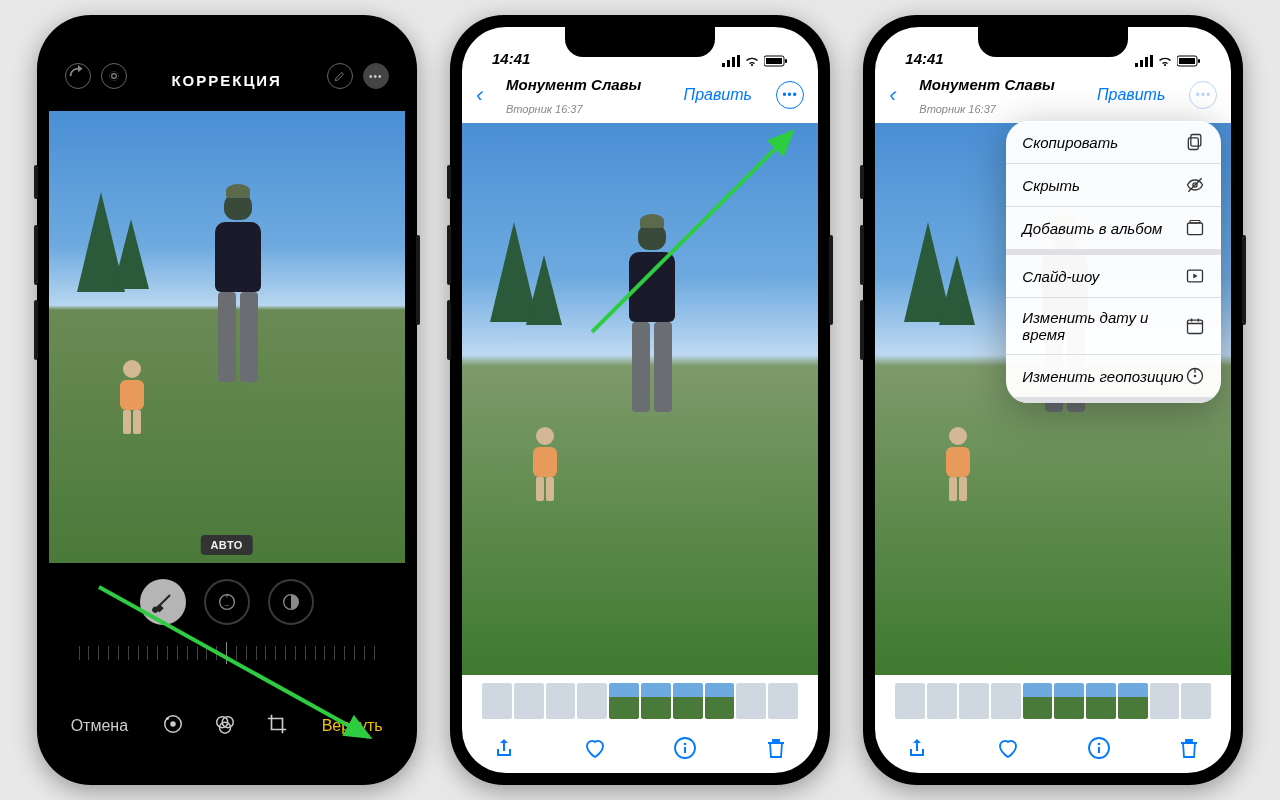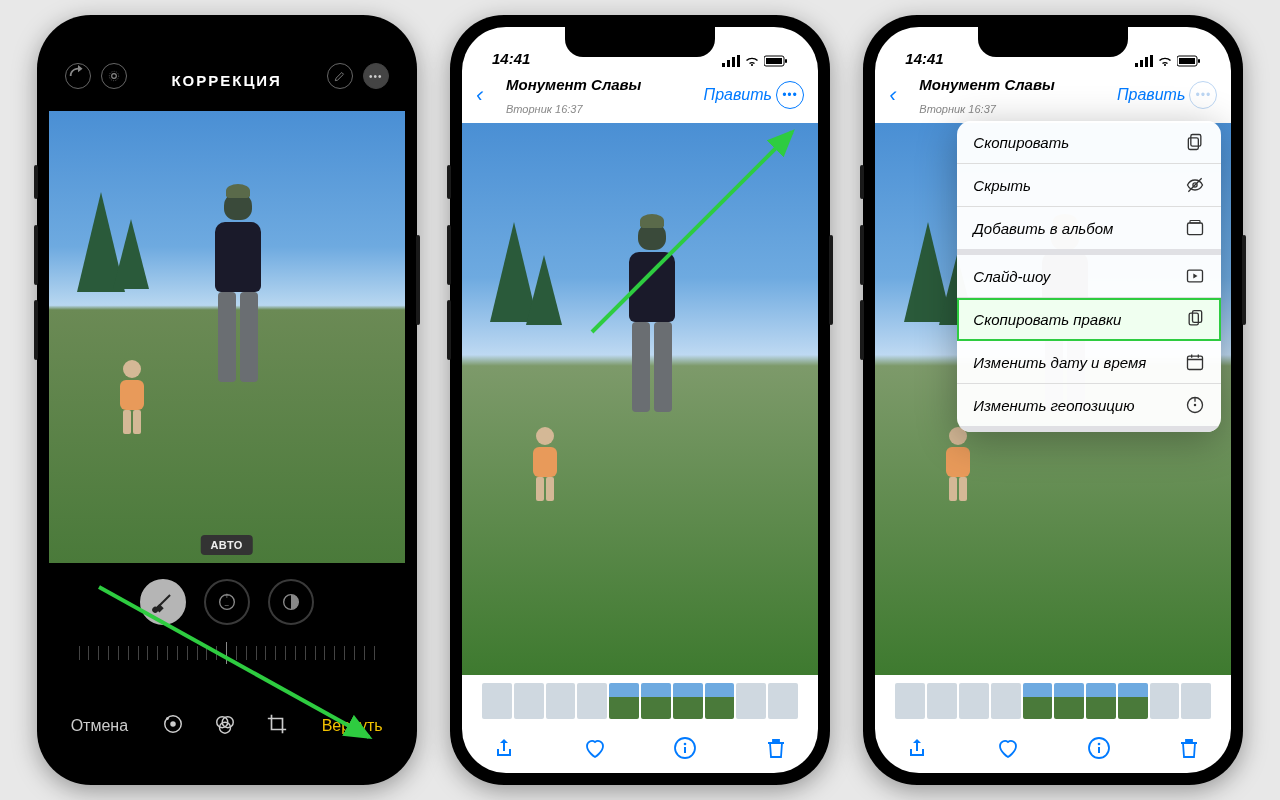--- a/index.html
+++ b/index.html
@@ -39,21 +39,21 @@
 
   
   .light .screen { background:#fff; color:#000; display:flex; flex-direction:column;font-style:italic; }
   .status { height:44px; display:flex; align-items:flex-end; justify-content:space-between; padding:0 30px 4px; font-size:15px; font-weight:600; }
   .sicons { display:flex; gap:4px; align-items:center; }
   .navbar { height:48px; display:flex; align-items:center; padding:0 14px; gap:8px; }
   .back { color:#007aff; font-size:22px; width:22px; }
   .navtitle { flex:1; text-align:left; }
   .navtitle .t1 { font-size:15px; font-weight:600; }
   .navtitle .t2 { font-size:11px; color:#888; margin-top:10px; }
-  .navright { display:flex; align-items:center; gap:4px; }
+  .navright { display:flex; align-items:center; gap:24px; }
   .edit-link { color:#007aff; font-size:16px; }
   .more-btn { width:28px; height:28px; border:1.6px solid #007aff; border-radius:50%; display:flex; align-items:center; justify-content:center; color:#007aff; font-size:12px; letter-spacing:1px; }
   .more-btn.dim { border-color:#bcd6f3; color:#bcd6f3; }
   .photo-main { flex:1; background:linear-gradient(to bottom, #4a8fd4 0%, #6eaae0 28%, #bed9f2 42%, #7d9a6a 44%, #3e7a2f 100%); position:relative; margin:4px 0; }
   .thumbs { height:44px; display:flex; gap:2px; padding:4px 20px; }
   .thumb { flex:1; background:#cfd8e0; border-radius:2px; }
   .thumb.g { background:linear-gradient(to bottom,#6eaae0 40%,#4a7a3a 40%); }
   .toolbar { height:50px; display:flex; justify-content:space-between; align-items:center; padding:0 30px; }
   .tbicon { width:24px; height:24px; color:#007aff; }
 
@@ -67,21 +67,21 @@
   .baby { position:absolute; left:18%; top:55%; width:38px; }
   .bhead { width:18px; height:18px; background:#d4b896; border-radius:50%; margin:0 auto; }
   .bbody { width:24px; height:30px; background:#e89a5a; margin:2px auto 0; border-radius:6px; }
   .blegs { width:18px; height:24px; margin:0 auto; display:flex; gap:2px; }
   .bleg { flex:1; background:#d4b896; border-radius:2px; }
   .tree { position:absolute; width:0; height:0; border-left:24px solid transparent; border-right:24px solid transparent; border-bottom:100px solid #2a5a3a; }
   .tree.t1 { left:8%; top:18%; }
   .tree.t2 { left:18%; top:24%; border-bottom-width:70px; border-left-width:18px; border-right-width:18px; }
 
   
-  .menu { position:absolute; top:94px; right:10px; width:264px; background:rgba(255,255,255,.97); border-radius:14px; box-shadow:0 8px 40px rgba(0,0,0,.3); overflow:hidden; z-index:40; }
+  .menu { position:absolute; top:94px; right:10px; width:215px; background:rgba(255,255,255,.97); border-radius:22px; box-shadow:0 8px 40px rgba(0,0,0,.3); overflow:hidden; z-index:40; }
   .mitem { display:flex; justify-content:space-between; align-items:center; padding:11px 16px; font-size:15px; border-bottom:0.5px solid #ddd; }
   .mitem.gap { border-bottom:6px solid #e0e0e4; }
   .mitem.hl { outline:2.5px solid #2ecc40; outline-offset:-2px; background:#f0fff0; }
   .mitem.red { color:#ff3b30; }
   .mitem .mi { width:20px; height:20px; color:#333; flex-shrink:0; }
   .mitem.red .mi { color:#ff3b30; }
 
   
   .arrow { position:absolute; pointer-events:none; z-index:60; }
   .arrow svg { overflow:visible; }
@@ -464,27 +464,20 @@
             <rect x="6" y="3" width="12" height="3" rx="1" fill="none" stroke="#333" stroke-width="1.4"></rect>
           </svg>
         </div>
       <div class="mitem">
           <span>Слайд-шоу</span>
           <svg class="mi" viewBox="0 0 24 24">
             <rect x="3" y="5" width="18" height="14" rx="2" fill="none" stroke="#333" stroke-width="1.6"></rect>
             <path d="M10 9l5 3-5 3z" fill="#333"></path>
           </svg>
         </div>
-      <div class="mitem hl">
-          <span>Скопировать правки</span>
-          <svg class="mi" viewBox="0 0 24 24">
-            <rect x="5" y="5" width="11" height="14" rx="2" fill="none" stroke="#333" stroke-width="1.6"></rect>
-            <rect x="9" y="2" width="11" height="14" rx="2" fill="none" stroke="#333" stroke-width="1.6"></rect>
-          </svg>
-        </div>
       <div class="mitem">
           <span>Изменить дату и время</span>
           <svg class="mi" viewBox="0 0 24 24">
             <rect x="3" y="5" width="18" height="16" rx="2" fill="none" stroke="#333" stroke-width="1.6"></rect>
             <line x1="3" y1="9" x2="21" y2="9" stroke="#333" stroke-width="1.6"></line>
             <line x1="8" y1="3" x2="8" y2="7" stroke="#333" stroke-width="1.6"></line>
             <line x1="16" y1="3" x2="16" y2="7" stroke="#333" stroke-width="1.6"></line>
           </svg>
         </div>
       <div class="mitem gap">

